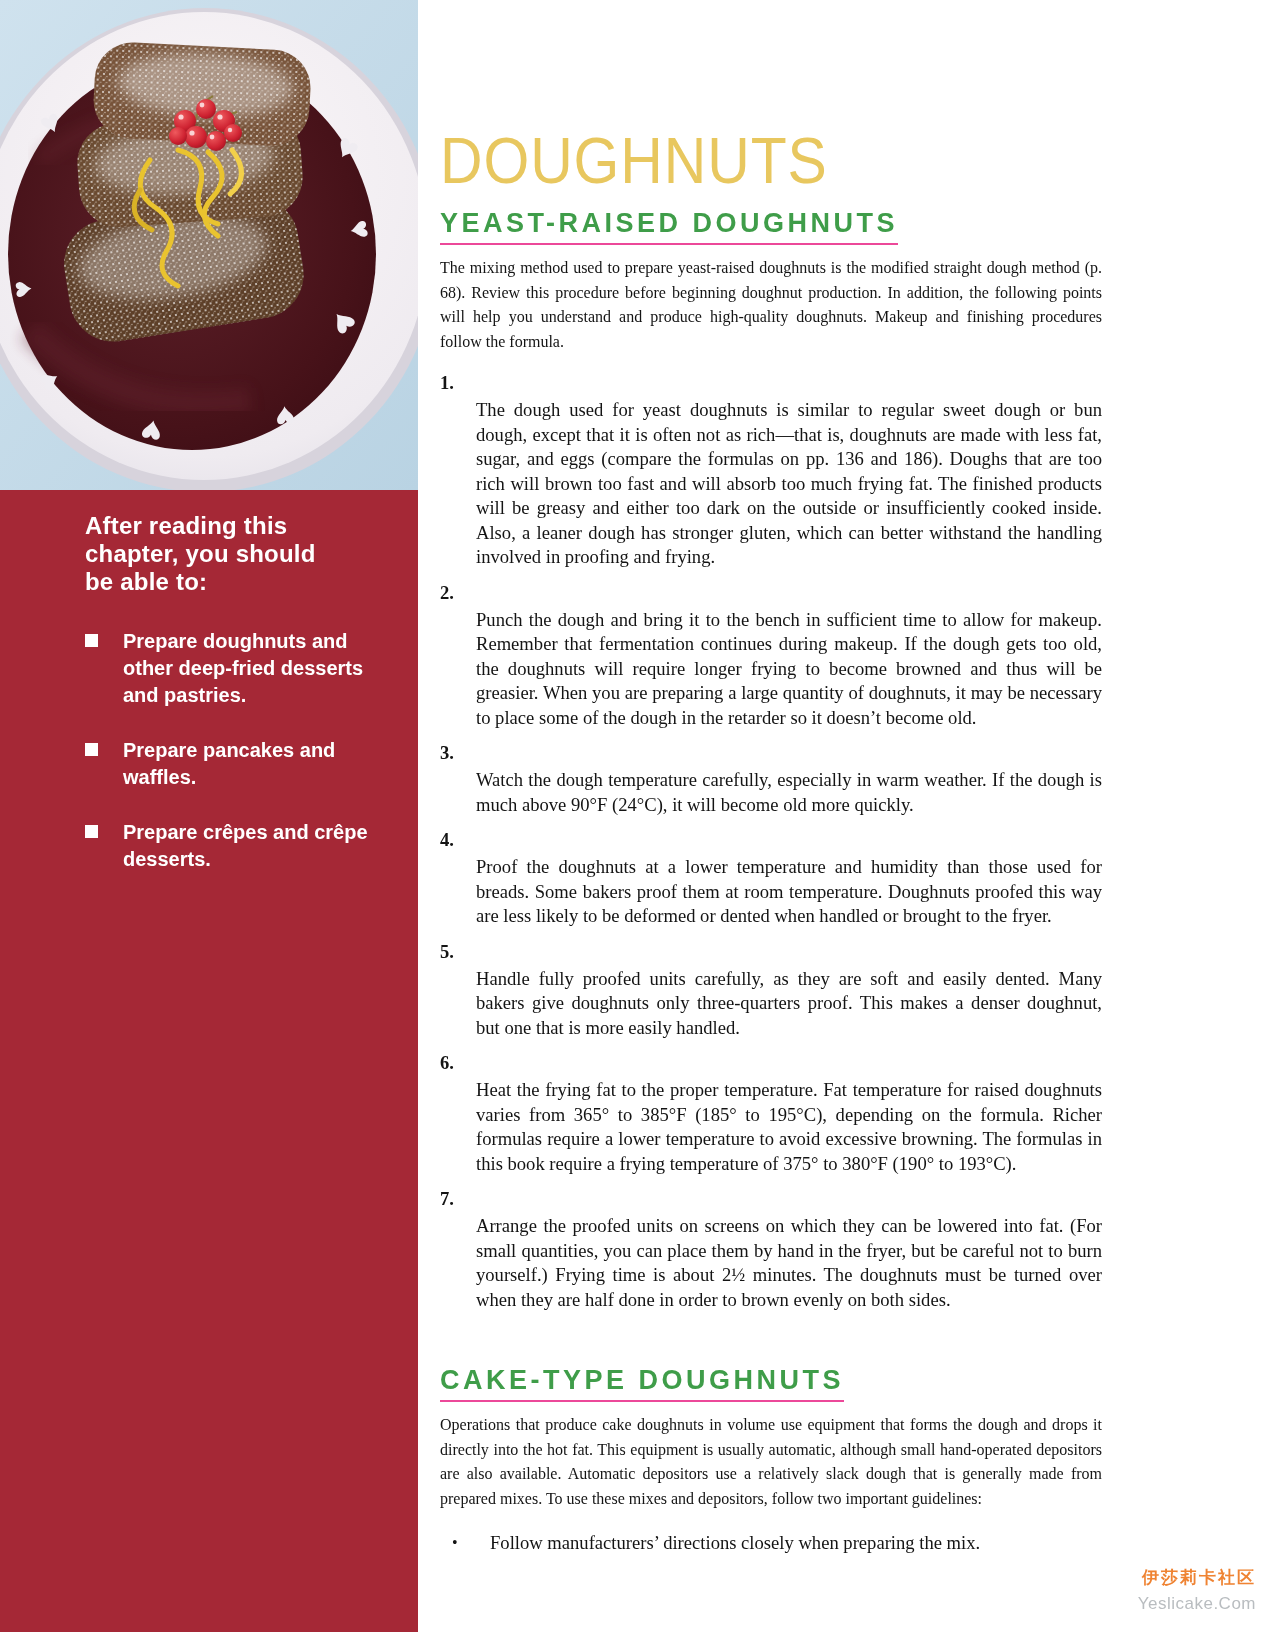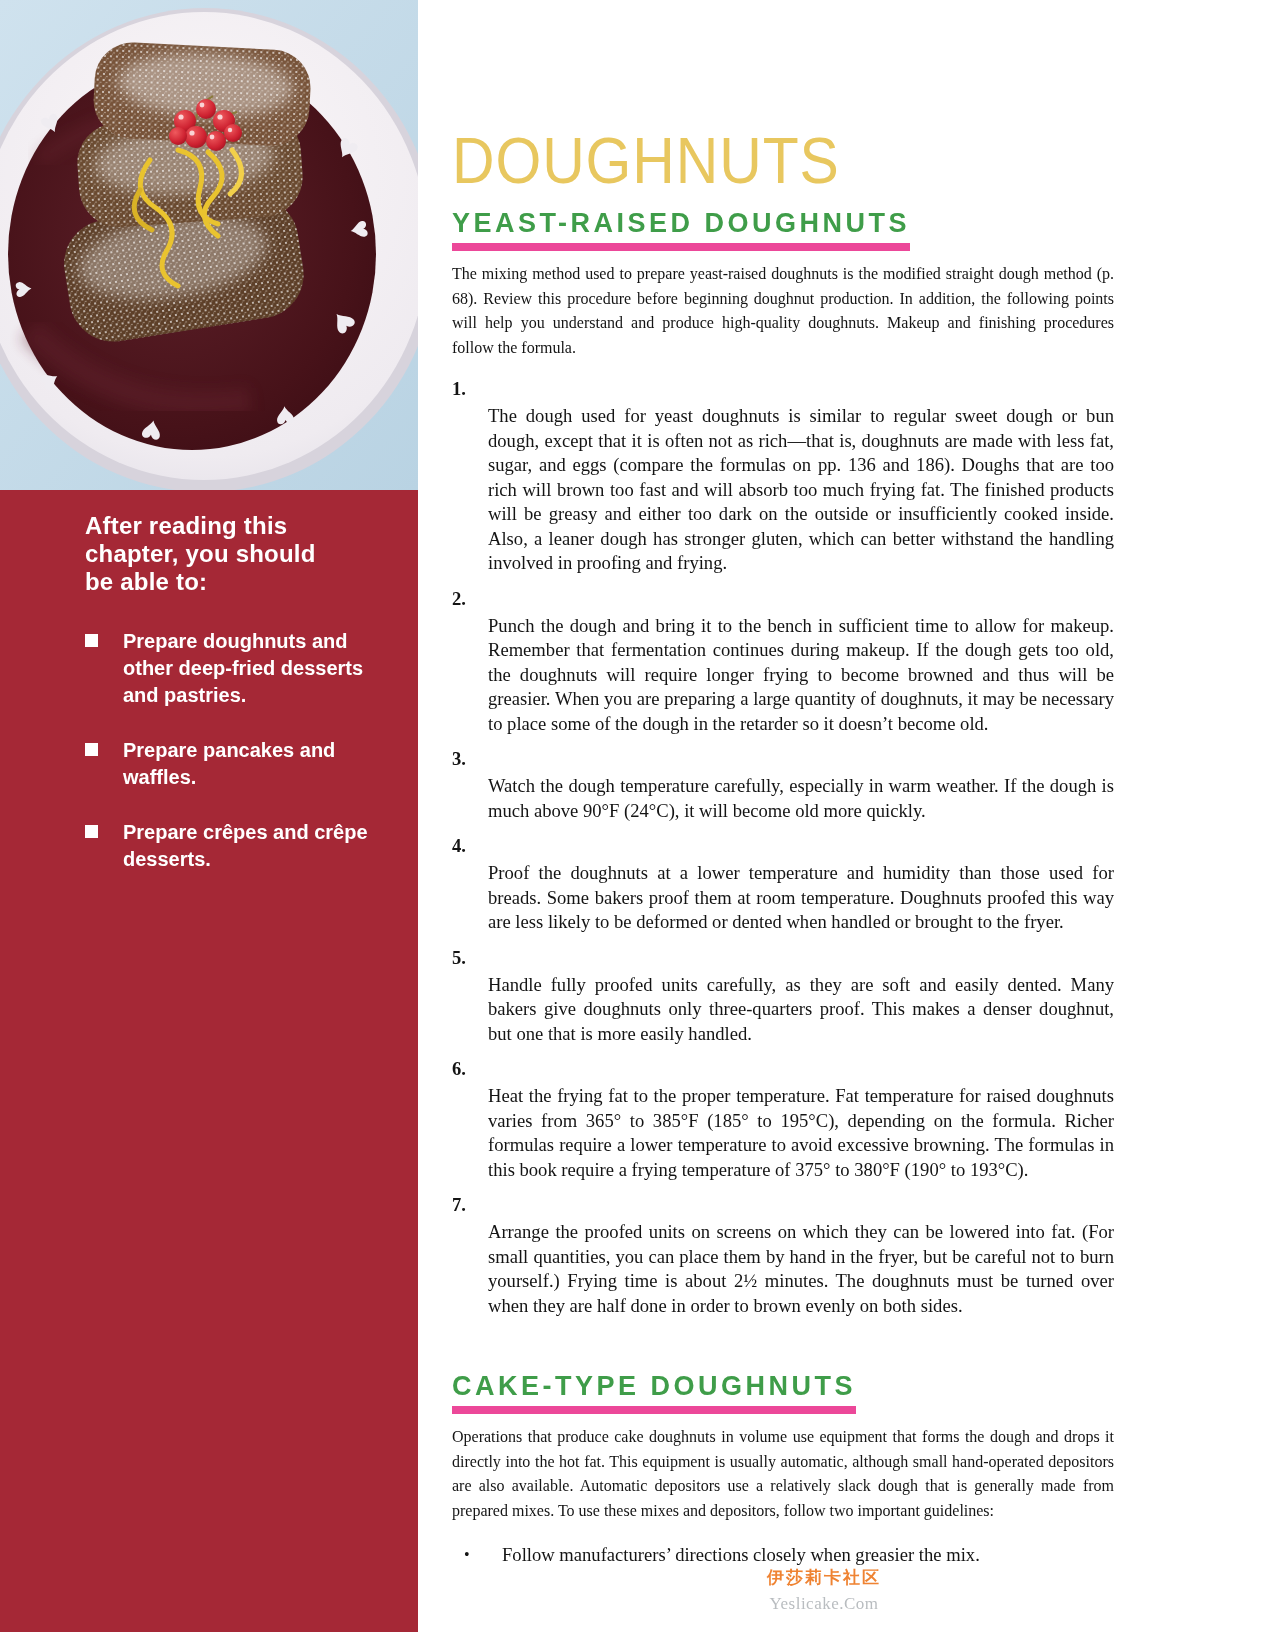--- a/index.html
+++ b/index.html
@@ -27,41 +27,41 @@
     font-size:24px; line-height:28px; width:235px; letter-spacing:0.2px;
   }
   .obj-list { margin-top:32px; }
   .obj-item { display:flex; margin-bottom:26px; width:300px;margin-top:28px; }
   .obj-bullet {
     flex:none; width:13px; height:13px; background:#ffffff; margin-top:6px;
   }
   .obj-text { font-size:20px; line-height:27px; padding-left:25px; }
 
   
-  .main-col { position:absolute; left:452px; top:0; width:662px; }
+  .main-col { position:absolute; left:440px; top:0; width:662px; }
 
   .page-title {
     margin-top:128px;
     font-family:"Liberation Sans", sans-serif;
     font-weight:300;
     font-size:64px; line-height:66px;
     color:#e8c75f;
     letter-spacing:1px;
     transform:scaleX(0.92); transform-origin:left center;
     white-space:nowrap;
   }
   .section-heading {
     display:inline-block;
     margin-top:14px;
     font-family:"Liberation Sans", sans-serif;
     font-weight:bold;
     font-size:27px; line-height:30px;
     letter-spacing:3.5px;
     color:#3f9d49;
-    border-bottom:8px solid #ec4899;
+    border-bottom:2px solid #ec4899;
     padding-bottom:5px;
   }
   .section-heading.cake { margin-top:42px; }
 
   .para {
     margin-top:11px;
     font-size:16px; line-height:24.5px;
     text-align:justify;
   }
 
@@ -75,22 +75,22 @@
     font-size:18.6px; line-height:24.5px; text-align:justify; width:626px;margin-top:27px;
   }
 
   .bullet-list { margin-top:20px; }
   .bullet-item { display:flex; font-size:18.6px; line-height:24.5px; }
   .bullet-dot { flex:none; width:14px; padding-left:12px; font-size:16px; }
   .bullet-text { padding-left:36px; }
 
   
   .watermark {
-    position:absolute; top:1566px; left:416px; width:816px; text-align:center;
-    font-family:Liberation Serif, serif;
+    position:absolute; top:1566px; left:440px; width:816px; text-align:right;
+    font-family:Liberation Sans, sans-serif;
   }
   .wm-cn { font-size:17px; font-weight:bold; color:#ef8332; letter-spacing:2px; }
   .wm-en { font-size:17px; color:#b9bdc0; margin-top:5px; letter-spacing:0.5px; }
 </style>
 </head>
 <body>
 
 <div class="photo-wrap">
   <svg width="418" height="490" viewBox="0 0 418 490" xmlns="http://www.w3.org/2000/svg">
     <defs>
@@ -257,21 +257,21 @@
     </div>
   </div>
 
   <div><span class="section-heading cake">CAKE-TYPE DOUGHNUTS</span></div>
 
   <p class="para">Operations that produce cake doughnuts in volume use equipment that forms the dough and drops it directly into the hot fat. This equipment is usually automatic, although small hand-operated depositors are also available. Automatic depositors use a relatively slack dough that is generally made from prepared mixes. To use these mixes and depositors, follow two important guidelines:</p>
 
   <div class="bullet-list">
     <div class="bullet-item">
       <span class="bullet-dot">•</span>
-      <span class="bullet-text">Follow manufacturers’ directions closely when greasier the mix.</span>
+      <span class="bullet-text">Follow manufacturers’ directions closely when preparing the mix.</span>
     </div>
   </div>
 </div>
 
 <div class="watermark">
   <div class="wm-cn">伊莎莉卡社区</div>
   <div class="wm-en">Yeslicake.Com</div>
 </div>
 
 </body></html>

